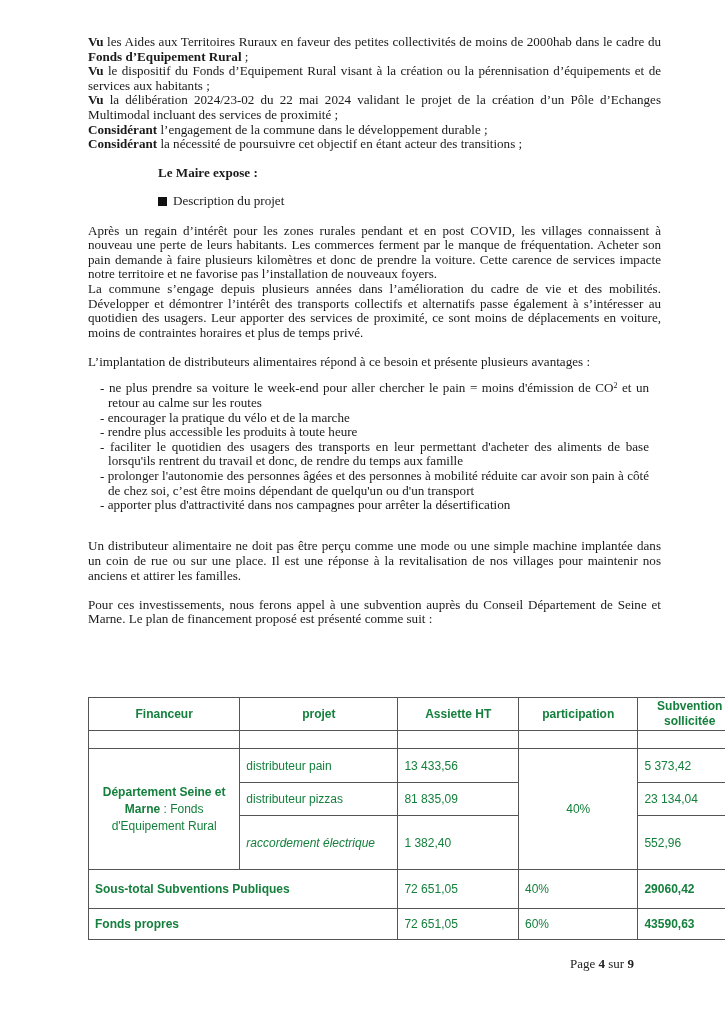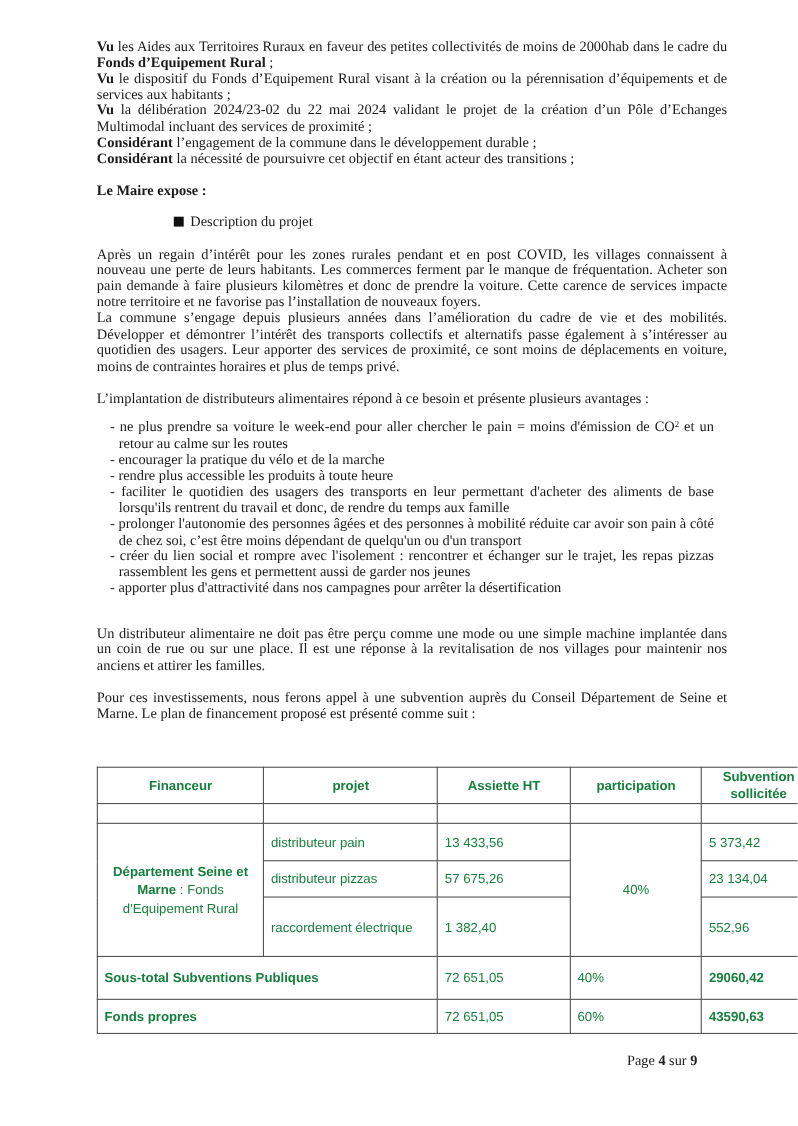--- a/index.html
+++ b/index.html
@@ -1,21 +1,21 @@
 <!DOCTYPE html>
 <html><head>
 <meta charset="utf-8">
 <style>
   html, body { margin: 0; padding: 0; background: #ffffff; }
   body { width: 725px; height: 1024px; position: relative; overflow: hidden; color: #1a1a1a; }
   .page { position: absolute; left: 88px; top: 35px; width: 573px; font-family: "Liberation Serif", serif; font-size: 13.1px; line-height: 14.6px; }
   .p { margin: 0; text-align: justify; }
   .gap { height: 14.6px; }
   .consid b, .p b { font-weight: bold; }
-  .heading { font-weight: bold; margin-top: 14px; }
+  .heading { margin-left: 70px; font-weight: bold; margin-top: 14px; }
   .bullet-title { margin-left: 70px; margin-top: 14px; display: flex; align-items: center; }
   .bullet-sq { display: inline-block; width: 9px; height: 9px; background: #111; margin-right: 6px; }
   .list { margin: 12px; padding: 0; list-style: none; }
   .list li { padding-left: 8px; text-indent: -8px; text-align: justify; }
   sup { font-size: 8px; vertical-align: 4px; line-height: 0; }
 
   table.fin { position: absolute; left: 88px; top: 697px; width: 654px; border-collapse: collapse; font-family: "Liberation Sans", sans-serif; font-size: 12px; color: #15803d; }
   table.fin td, table.fin th { border: 1px solid #555; padding: 0 6px; }
   table.fin th { font-weight: bold; text-align: center; height: 32px; line-height: 15px; }
   .col1 { width: 120px; }
@@ -55,21 +55,20 @@
   <p class="p">Après un regain d’intérêt pour les zones rurales pendant et en post COVID, les villages connaissent à nouveau une perte de leurs habitants. Les commerces ferment par le manque de fréquentation. Acheter son pain demande à faire plusieurs kilomètres et donc de prendre la voiture. Cette carence de services impacte notre territoire et ne favorise pas l’installation de nouveaux foyers.</p>
   <p class="p">La commune s’engage depuis plusieurs années dans l’amélioration du cadre de vie et des mobilités. Développer et démontrer l’intérêt des transports collectifs et alternatifs passe également à s’intéresser au quotidien des usagers. Leur apporter des services de proximité, ce sont moins de déplacements en voiture, moins de contraintes horaires et plus de temps privé.</p>
   <div class="gap"></div>
   <p class="p">L’implantation de distributeurs alimentaires répond à ce besoin et présente plusieurs avantages :</p>
   <ul class="list">
     <li><span>- ne plus prendre sa voiture le week-end pour aller chercher le pain = moins d'émission de CO</span><sup>2</sup><span> et un retour au calme sur les routes</span></li>
     <li>- encourager la pratique du vélo et de la marche</li>
     <li>- rendre plus accessible les produits à toute heure</li>
     <li>- faciliter le quotidien des usagers des transports en leur permettant d'acheter des aliments de base lorsqu'ils rentrent du travail et donc, de rendre du temps aux famille</li>
     <li>- prolonger l'autonomie des personnes âgées et des personnes à mobilité réduite car avoir son pain à côté de chez soi, c’est être moins dépendant de quelqu'un ou d'un transport</li>
-    <li>- créer du lien social et rompre avec l'isolement : rencontrer et échanger sur le trajet, les repas pizzas rassemblent les gens et permettent aussi de garder nos jeunes</li>
     <li>- apporter plus d'attractivité dans nos campagnes pour arrêter la désertification</li>
   </ul>
   <div class="gap"></div>
   <p class="p">Un distributeur alimentaire ne doit pas être perçu comme une mode ou une simple machine implantée dans un coin de rue ou sur une place. Il est une réponse à la revitalisation de nos villages pour maintenir nos anciens et attirer les familles.</p>
   <div class="gap"></div>
   <p class="p">Pour ces investissements, nous ferons appel à une subvention auprès du Conseil Département de Seine et Marne. Le plan de financement proposé est présenté comme suit :</p>
 </div>
 
 <table class="fin">
   <tbody>
@@ -89,25 +88,25 @@
   </tr>
   <tr class="r1">
     <td rowspan="3" class="financeur"><b>Département Seine et Marne</b><span> : Fonds d'Equipement Rural</span></td>
     <td>distributeur pain</td>
     <td class="num">13 433,56</td>
     <td rowspan="3" class="center">40%</td>
     <td class="num">5 373,42</td>
   </tr>
   <tr class="r2">
     <td>distributeur pizzas</td>
-    <td class="num">57 675,26</td>
+    <td class="num">81 835,09</td>
     <td class="num">23 134,04</td>
   </tr>
   <tr class="r3">
-    <td style="line-height:18px;">raccordement électrique</td>
+    <td style="line-height:18px;font-style:italic;">raccordement électrique</td>
     <td class="num">1 382,40</td>
     <td class="num">552,96</td>
   </tr>
   <tr class="tot">
     <td colspan="2" class="bold">Sous-total Subventions Publiques</td>
     <td class="num">72 651,05</td>
     <td class="num">40%</td>
     <td class="num bold">29060,42</td>
   </tr>
   <tr class="own">

